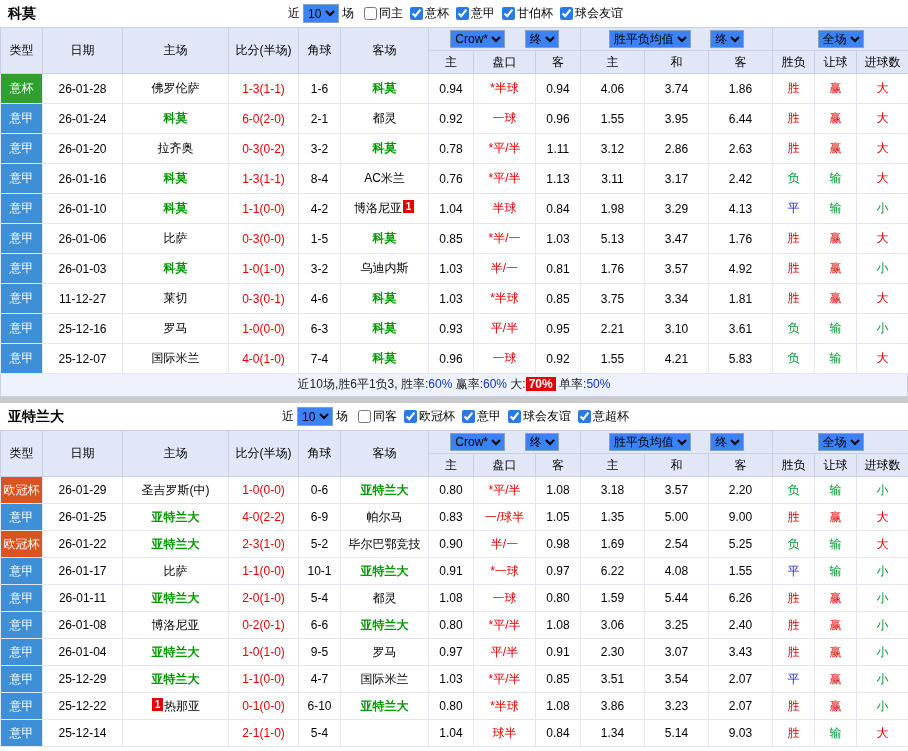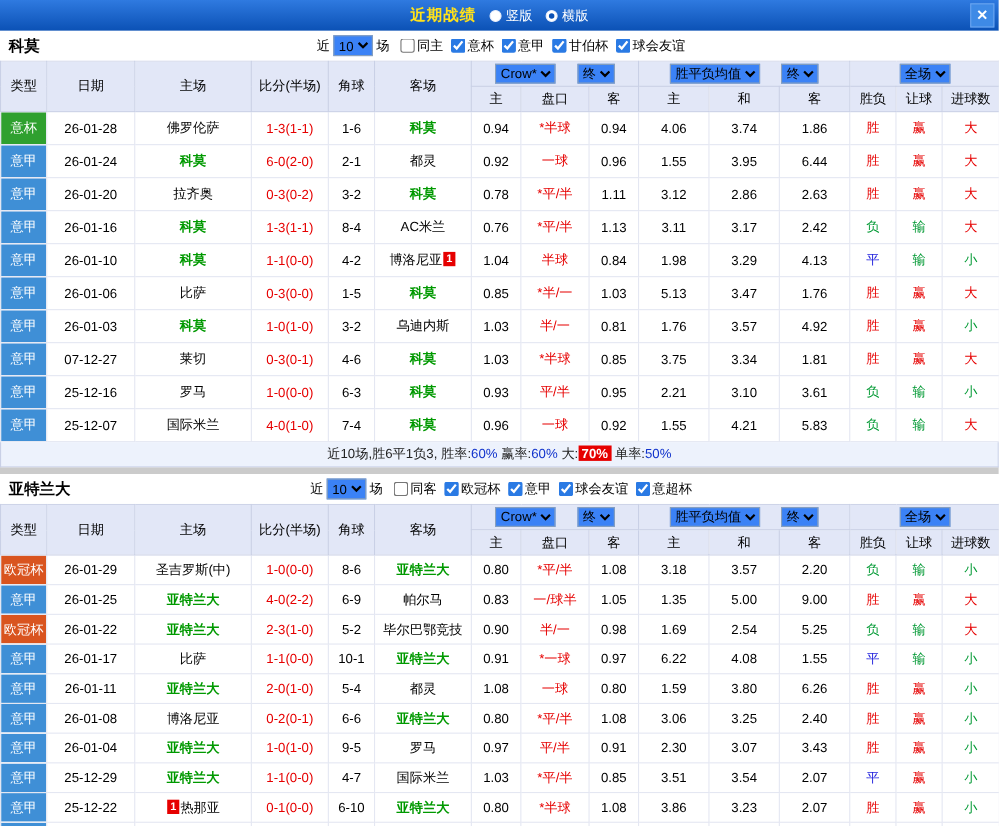--- a/index.html
+++ b/index.html
@@ -53,32 +53,20 @@
   .seg-plain{color:#222;}
   .seg-blue{color:var(--summary-value,#1133cc);}
   .seg-highlight{background:var(--highlight-bg,#e60000);color:#fff;padding:0 3px;font-weight:bold;}
   .divider{height:6px;background:#cbcbcb;}
 </style>
 </head>
 <body>
 
 <div class="window">
 
-  <div class="titlebar">
-    <span class="title">近期战绩</span>
-    <label class="radio-opt">
-      <span class="radio"></span>
-      <span>竖版</span>
-    </label>
-    <label class="radio-opt on">
-      <span class="radio"></span>
-      <span>横版</span>
-    </label>
-    <button class="close-btn">✕</button>
-  </div>
 
   <section>
     <div class="team-bar">
       <span class="team-name">科莫</span>
       <div class="filters">
         <span class="flabel">近</span>
         <select class="mini-select"><option>10</option></select>
         <span class="flabel">场</span>
         <span class="checkbox-group"><label class="chk">
               <input type="checkbox" style="">
@@ -279,21 +267,21 @@
     <td class="c-odd">3.57</td>
     <td class="c-odd">4.92</td>
     <td class="res" style="color: rgb(230, 0, 0);">胜</td>
     <td class="res" style="color: rgb(230, 0, 0);">赢</td>
     <td class="res" style="color: rgb(0, 153, 51);">小</td>
   </tr>
           <tr class="match-row">
     <td class="c-type">
               <span class="league-badge" style="background-color: rgb(63, 143, 214);">意甲</span>
             </td>
-    <td class="c-date">07-12-27</td>
+    <td class="c-date">11-12-27</td>
     <td class="c-team"><span class="tname">莱切</span></td>
     <td class="c-score">0-3(0-1)</td>
     <td class="c-corner">4-6</td>
     <td class="c-team"><span class="tname focus">科莫</span></td>
     <td class="c-odd">1.03</td>
     <td class="c-line">*半球</td>
     <td class="c-odd">0.85</td>
     <td class="c-odd">3.75</td>
     <td class="c-odd">3.34</td>
     <td class="c-odd">1.81</td>
@@ -422,21 +410,21 @@
         </tr>
       </thead>
       <tbody>
           <tr class="match-row">
     <td class="c-type">
               <span class="league-badge" style="background-color: rgb(217, 84, 31);">欧冠杯</span>
             </td>
     <td class="c-date">26-01-29</td>
     <td class="c-team"><span class="tname">圣吉罗斯(中)</span></td>
     <td class="c-score">1-0(0-0)</td>
-    <td class="c-corner">8-6</td>
+    <td class="c-corner">0-6</td>
     <td class="c-team"><span class="tname focus">亚特兰大</span></td>
     <td class="c-odd">0.80</td>
     <td class="c-line">*平/半</td>
     <td class="c-odd">1.08</td>
     <td class="c-odd">3.18</td>
     <td class="c-odd">3.57</td>
     <td class="c-odd">2.20</td>
     <td class="res" style="color: rgb(0, 153, 51);">负</td>
     <td class="res" style="color: rgb(0, 153, 51);">输</td>
     <td class="res" style="color: rgb(0, 153, 51);">小</td>
@@ -504,21 +492,21 @@
             </td>
     <td class="c-date">26-01-11</td>
     <td class="c-team"><span class="tname focus">亚特兰大</span></td>
     <td class="c-score">2-0(1-0)</td>
     <td class="c-corner">5-4</td>
     <td class="c-team"><span class="tname">都灵</span></td>
     <td class="c-odd">1.08</td>
     <td class="c-line">一球</td>
     <td class="c-odd">0.80</td>
     <td class="c-odd">1.59</td>
-    <td class="c-odd">3.80</td>
+    <td class="c-odd">5.44</td>
     <td class="c-odd">6.26</td>
     <td class="res" style="color: rgb(230, 0, 0);">胜</td>
     <td class="res" style="color: rgb(230, 0, 0);">赢</td>
     <td class="res" style="color: rgb(0, 153, 51);">小</td>
   </tr>
           <tr class="match-row">
     <td class="c-type">
               <span class="league-badge" style="background-color: rgb(63, 143, 214);">意甲</span>
             </td>
     <td class="c-date">26-01-08</td>

